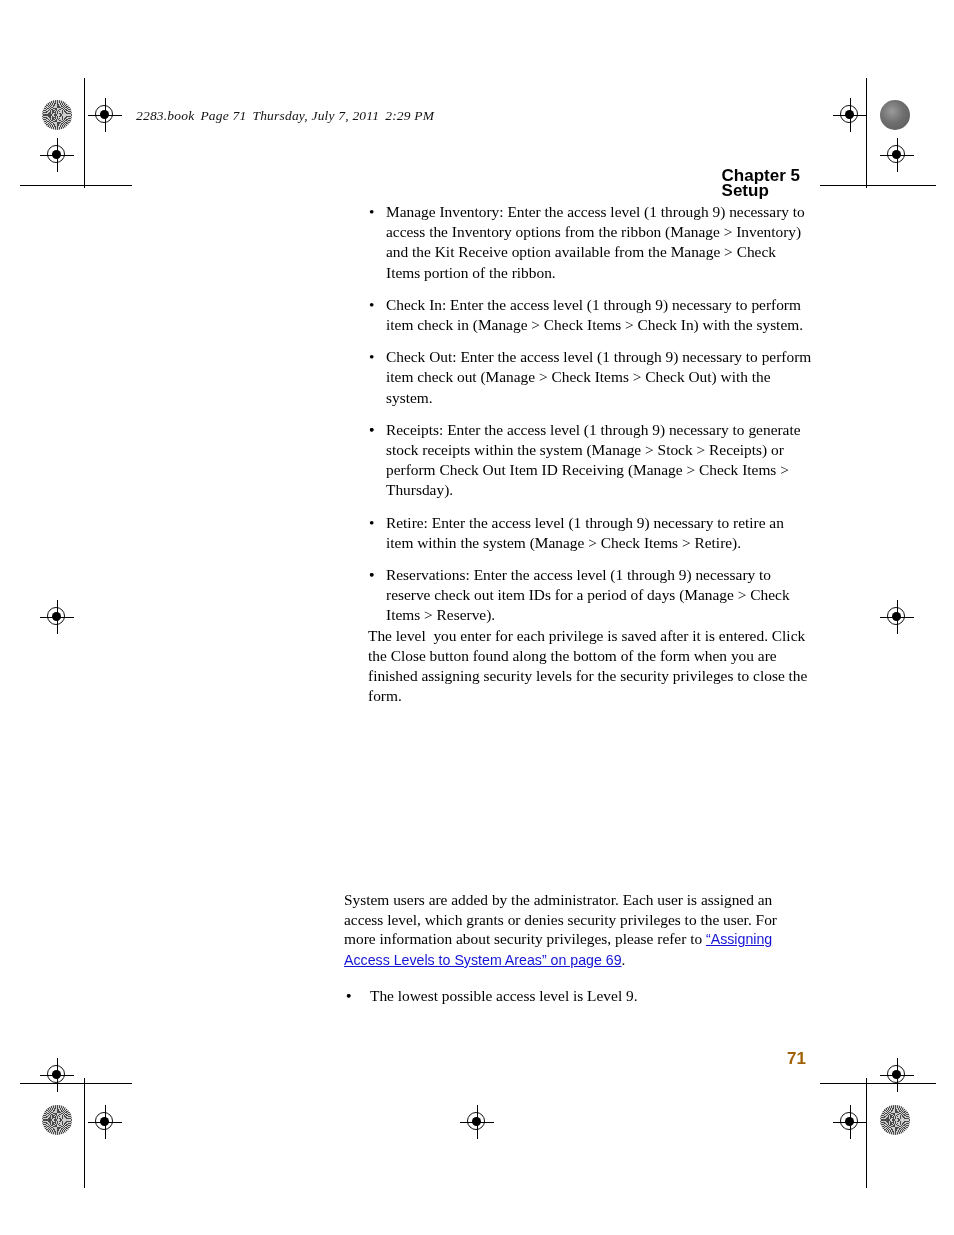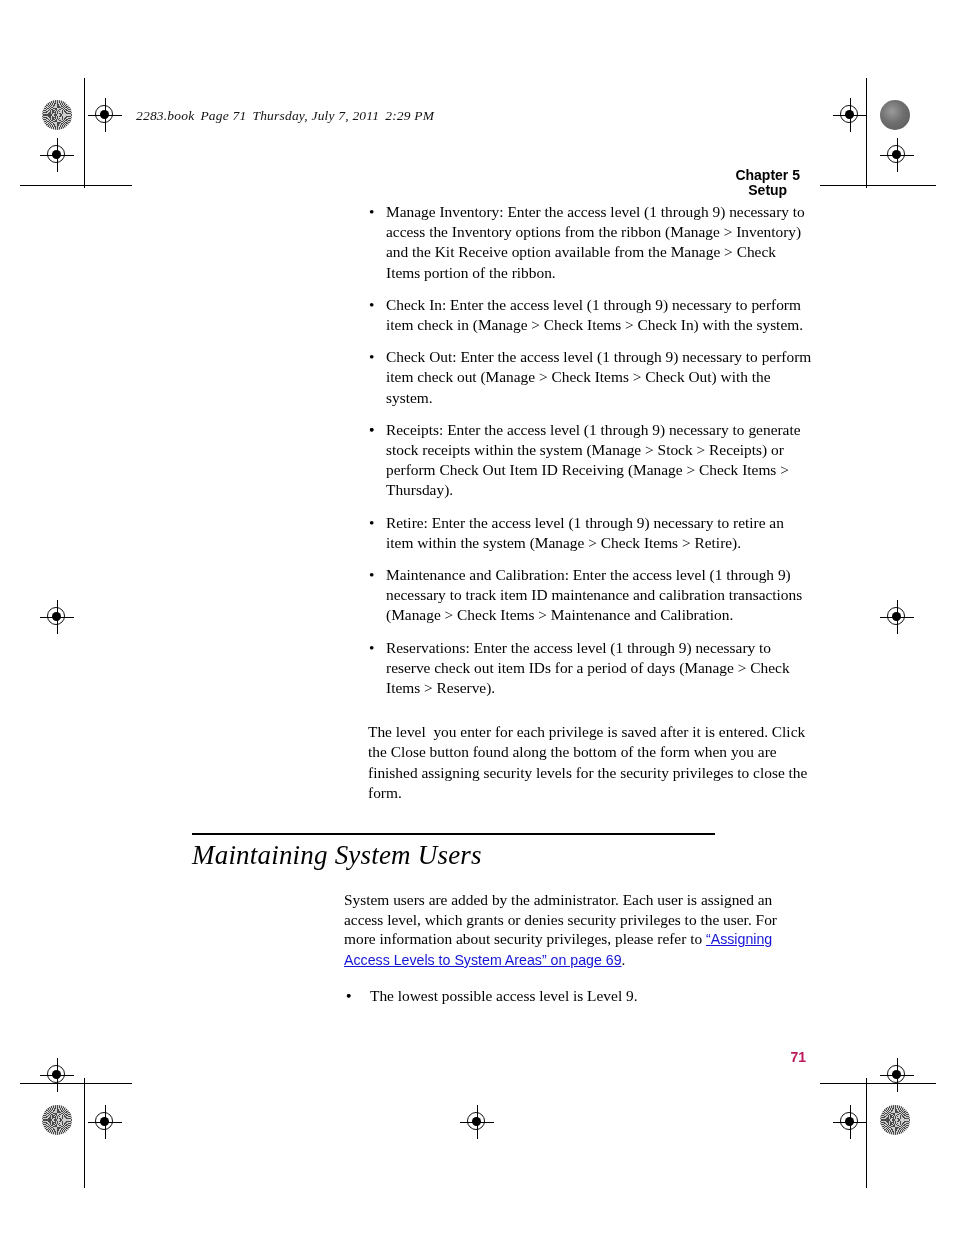--- a/index.html
+++ b/index.html
@@ -76,24 +76,24 @@
     white-space: nowrap;
     color: #111;
     font-style: italic;
   }
   .book-slug .sp { display: inline-block; width: 6px; }
 
   .running-head {
     position: absolute;
     right: 154px;
     top: 168px;
-    text-align: center;
+    text-align: left;
     font-family: "Liberation Sans", "DejaVu Sans", sans-serif;
     font-weight: bold;
-    font-size: 14px;
+    font-size: 17px;
     line-height: 15px;
     color: #000;
   }
 
   .body-col {
     position: absolute;
     left: 368px;
     top: 202px;
     width: 444px;
   }
@@ -118,21 +118,21 @@
     top: 0;
     font-size: 15.4px;
     line-height: 20.2px;
   }
 
   .para {
     font-size: 15.4px;
     line-height: 20.2px;
     margin: 0;
   }
-  .para.tight-after-list { margin-top: 24px; }
+  .para.tight-after-list { margin-top: 0; }
 
   b, strong { font-weight: normal; }
 
   
   .section-heading-wrap {
     position: absolute;
     left: 192px;
     top: 833px;
     width: 523px;
   }
@@ -184,22 +184,22 @@
   .lower-bullets li .bullet-glyph {
     position: absolute; left: 2px; top: 0;
   }
 
   .folio {
     position: absolute;
     right: 148px;
     top: 1049px;
     font-family: "Liberation Sans", "DejaVu Sans", sans-serif;
     font-weight: bold;
-    font-size: 14px;
-    color: #be185d;
+    font-size: 17px;
+    color: #a16207;
   }
 </style>
 </head>
 <body>
 
 <div class="marks">
 
   <div class="trim-line trim-v" style="left:84px; top:78px; height:110px;"></div>
   <div class="trim-line trim-v" style="left:866px; top:78px; height:110px;"></div>
   <div class="trim-line trim-v" style="left:84px; top:1078px; height:110px;"></div>
@@ -299,31 +299,27 @@
   </div>
 
   <div class="body-col">
     <ul class="bullets" id="privilege-list">
         <li><span class="bullet-glyph">•</span><span><b>Manage Inventory:</b> Enter the access level (1 through 9) necessary to access the <b>Inventory</b> options from the ribbon (<b>Manage</b> &gt; <b>Inventory</b>) and the <b>Kit Receive</b> option available from the <b>Manage</b> &gt; <b>Check Items</b> portion of the ribbon.</span></li>
         <li><span class="bullet-glyph">•</span><span><b>Check In:</b> Enter the access level (1 through 9) necessary to perform item check in (<b>Manage</b> &gt; <b>Check Items</b> &gt; <b>Check In</b>) with the system.</span></li>
         <li><span class="bullet-glyph">•</span><span><b>Check Out:</b> Enter the access level (1 through 9) necessary to perform item check out (<b>Manage</b> &gt; <b>Check Items</b> &gt; <b>Check Out</b>) with the system.</span></li>
         <li><span class="bullet-glyph">•</span></li>
         <li><span class="bullet-glyph">•</span><span><b>Receipts:</b> Enter the access level (1 through 9) necessary to generate stock receipts within the system (<b>Manage</b> &gt; <b>Stock</b> &gt; <b>Receipts</b>) or perform Check Out Item ID Receiving (<b>Manage</b> &gt; <b>Check Items</b> &gt; <b>Thursday</b>).</span></li>
         <li><span class="bullet-glyph">•</span><span><b>Retire:</b> Enter the access level (1 through 9) necessary to retire an item within the system (<b>Manage</b> &gt; <b>Check Items</b> &gt; <b>Retire</b>).</span></li>
-        <li><span class="bullet-glyph">•</span><span><b>Maintenance and Calibration:</b> Enter the access level (1 through 9) necessary to track item ID maintenance and calibration transactions (<b>Manage</b> &gt; <b>Check Items</b> &gt; <b>Maintenance and Calibration</b>.</span></li>
+        <li><span class="bullet-glyph">•</span></li>
         <li><span class="bullet-glyph">•</span><span><b>Reservations:</b> Enter the access level (1 through 9) necessary to reserve check out item IDs for a period of days (<b>Manage</b> &gt; <b>Check Items</b> &gt; <b>Reserve</b>).</span></li>
       </ul>
 
     <p class="para tight-after-list" id="closing-paragraph">The level&nbsp; you enter for each privilege is saved after it is entered. Click the <b>Close</b> button found along the bottom of the form when you are finished assigning security levels for the security privileges to close the form.</p>
   </div>
 
-  <div class="section-heading-wrap">
-    <div class="section-rule"></div>
-    <h1 class="section-heading">Maintaining System Users</h1>
-  </div>
 
   <div class="intro-block">
     <p class="para" id="section-intro">System users are added by the administrator. Each user is assigned an access level, which grants or denies security privileges to the user. For more information about security privileges, please refer to <span class="xref" style="color: rgb(20, 20, 214);">“Assigning Access Levels to System Areas” on page 69</span>.</p>
   </div>
 
   <div class="lower-bullets">
     <ul id="access-level-list">
         <li><span class="bullet-glyph">•</span></li>
         <li><span class="bullet-glyph">•</span><span>The lowest possible access level is Level 9.</span></li>
       </ul>

